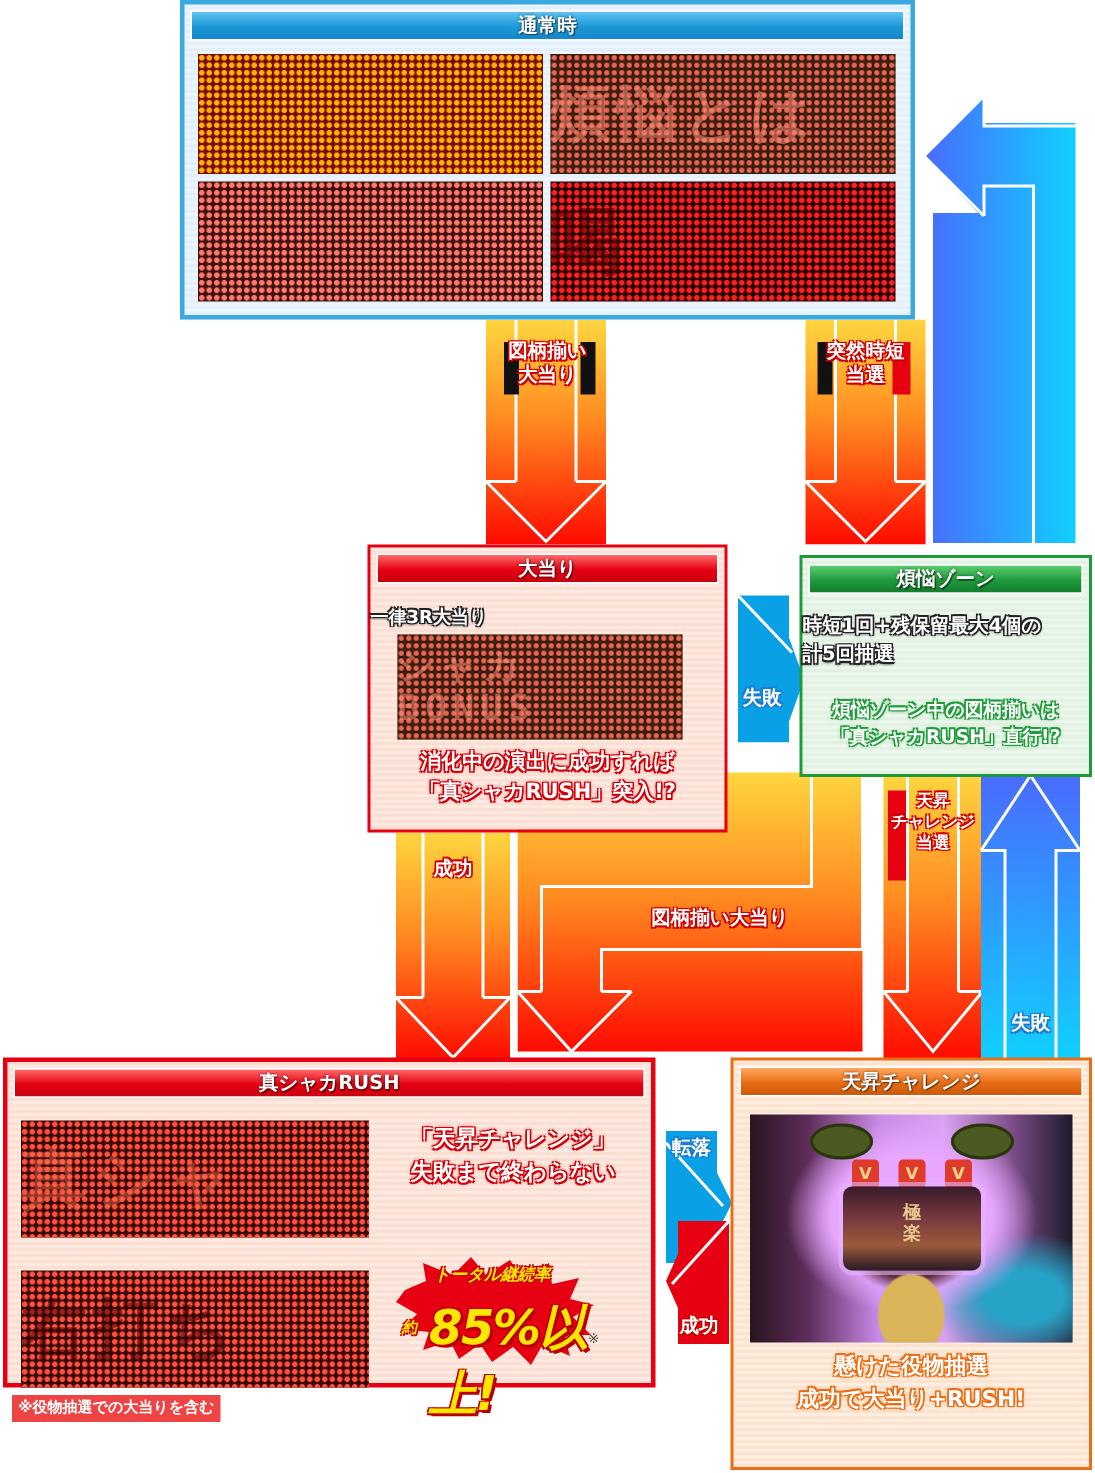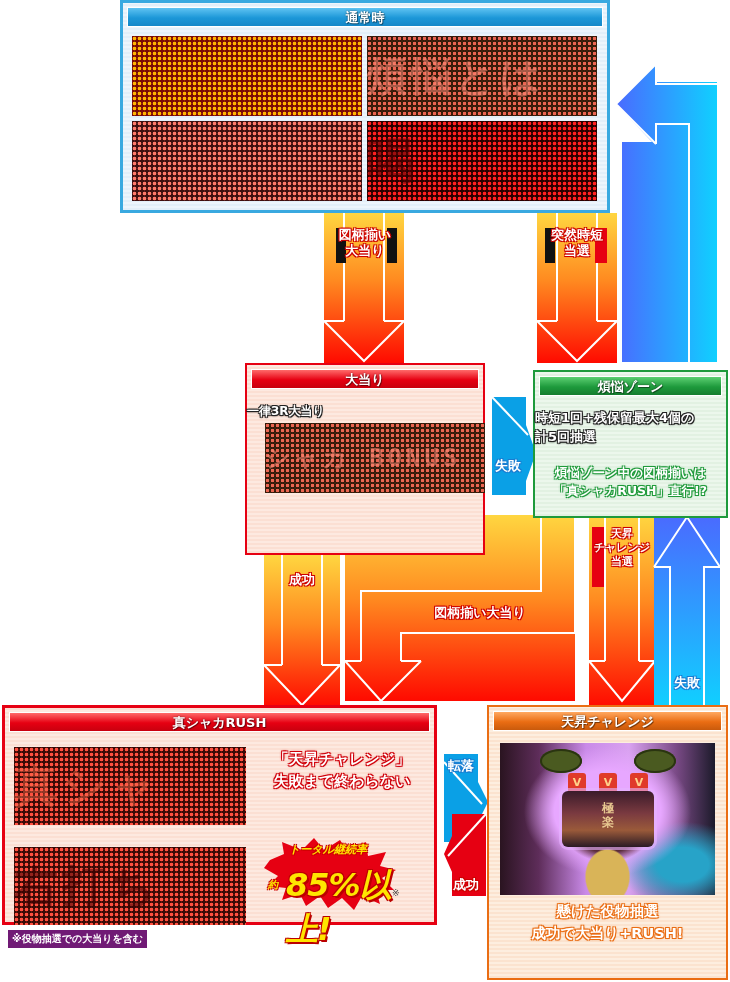--- a/index.html
+++ b/index.html
@@ -77,21 +77,21 @@
   .burst svg { position:absolute; left:0; top:0; }
   .burst-top { position:absolute; left:6px; top:4px; width:120px; text-align:center; font-size:11px; font-weight:bold;
     font-style:italic; color:#ffe600; text-shadow:-1px -1px 0 #c00,1px -1px 0 #c00,-1px 1px 0 #c00,1px 1px 0 #c00; }
   .burst-yaku { position:absolute; left:6px; top:40px; font-size:10px; font-weight:bold; color:#ffe600; font-style:italic;
     text-shadow:-1px -1px 0 #c00,1px -1px 0 #c00,-1px 1px 0 #c00,1px 1px 0 #c00; }
   .burst-main { position:absolute; left:24px; top:26px; font-size:32px; font-weight:bold; font-style:italic; color:#ffe600;
     letter-spacing:-1px;
     text-shadow:-1px -1px 0 #b00,1px -1px 0 #b00,-1px 1px 0 #b00,1px 1px 0 #b00,2px 2px 0 #b00; }
   .burst-note { position:absolute; left:130px; top:50px; font-size:9px; color:#444; }
 
-  .footnote { position:absolute; left:8px; top:930px; height:18px; padding:0 4px; background:#701a75; color:#fff;
+  .footnote { position:absolute; left:8px; top:930px; height:18px; padding:0 4px; background:#ef4444; color:#fff;
     font-size:10px; font-weight:bold; line-height:18px; }
 
   .photo { position:absolute; left:500px; top:743px; width:215px; height:152px; overflow:hidden;
     background:
       radial-gradient(ellipse at 50% 88%, #d9b458 0 14%, transparent 15%),
       radial-gradient(ellipse at 50% 55%, #5a2b3a 0 22%, transparent 30%),
       radial-gradient(ellipse at 50% 45%, #e7a7ff 0 35%, transparent 55%),
       radial-gradient(ellipse at 85% 80%, #27a3c8 0 10%, transparent 25%),
       linear-gradient(90deg,#2a1420 0%,#5e2d5a 18%,#c98ae8 40%,#d9a2f0 60%,#7a4a86 82%,#1c1a2a 100%); }
   .photo-box { position:absolute; left:62px; top:48px; width:92px; height:56px; border-radius:6px;
@@ -256,22 +256,26 @@
     <div class="led-text"></div>
   </div>
   <div class="led red" style="left:244px; top:118px; width:230px; height:80px;">
     <div class="led-text" style="font-size:48px; color:rgba(80,0,0,.55);">喝</div>
   </div>
 </div>
 
 <div class="box box-ooatari">
   <div class="box-title">大当り</div>
   <div class="txt-white-dark abs" style="left:0; right:0; top:38px; font-size:12px;">一律3R大当り</div>
-  <div class="led dim" style="left:18px; top:58px; width:220px; height:70px;">
+  <div class="led dim" style="left:18px; top:58px; width:190px; height:70px;">
     <div class="led-text bright" style="font-size:24px; line-height:28px; white-space:normal;">シャカ BONUS</div>
+  </div>
+  <div class="txt-white-red abs" style="left:0; right:0; top:133px; font-size:14px; line-height:20px;">
+    <div>消化中の演出に成功すれば</div>
+    <div>「真シャカRUSH」突入!?</div>
   </div>
 </div>
 
 <div class="box box-bonnou">
   <div class="box-title">煩悩ゾーン</div>
   <div class="txt-white-dark abs" style="left:0; right:0; top:36px; font-size:13px; line-height:19px;">
     <div>時短1回+残保留最大4個の</div>
     <div>計5回抽選</div>
   </div>
   <div class="txt-white-green abs" style="left:0; right:0; top:92px; font-size:12.5px; line-height:18px;">

